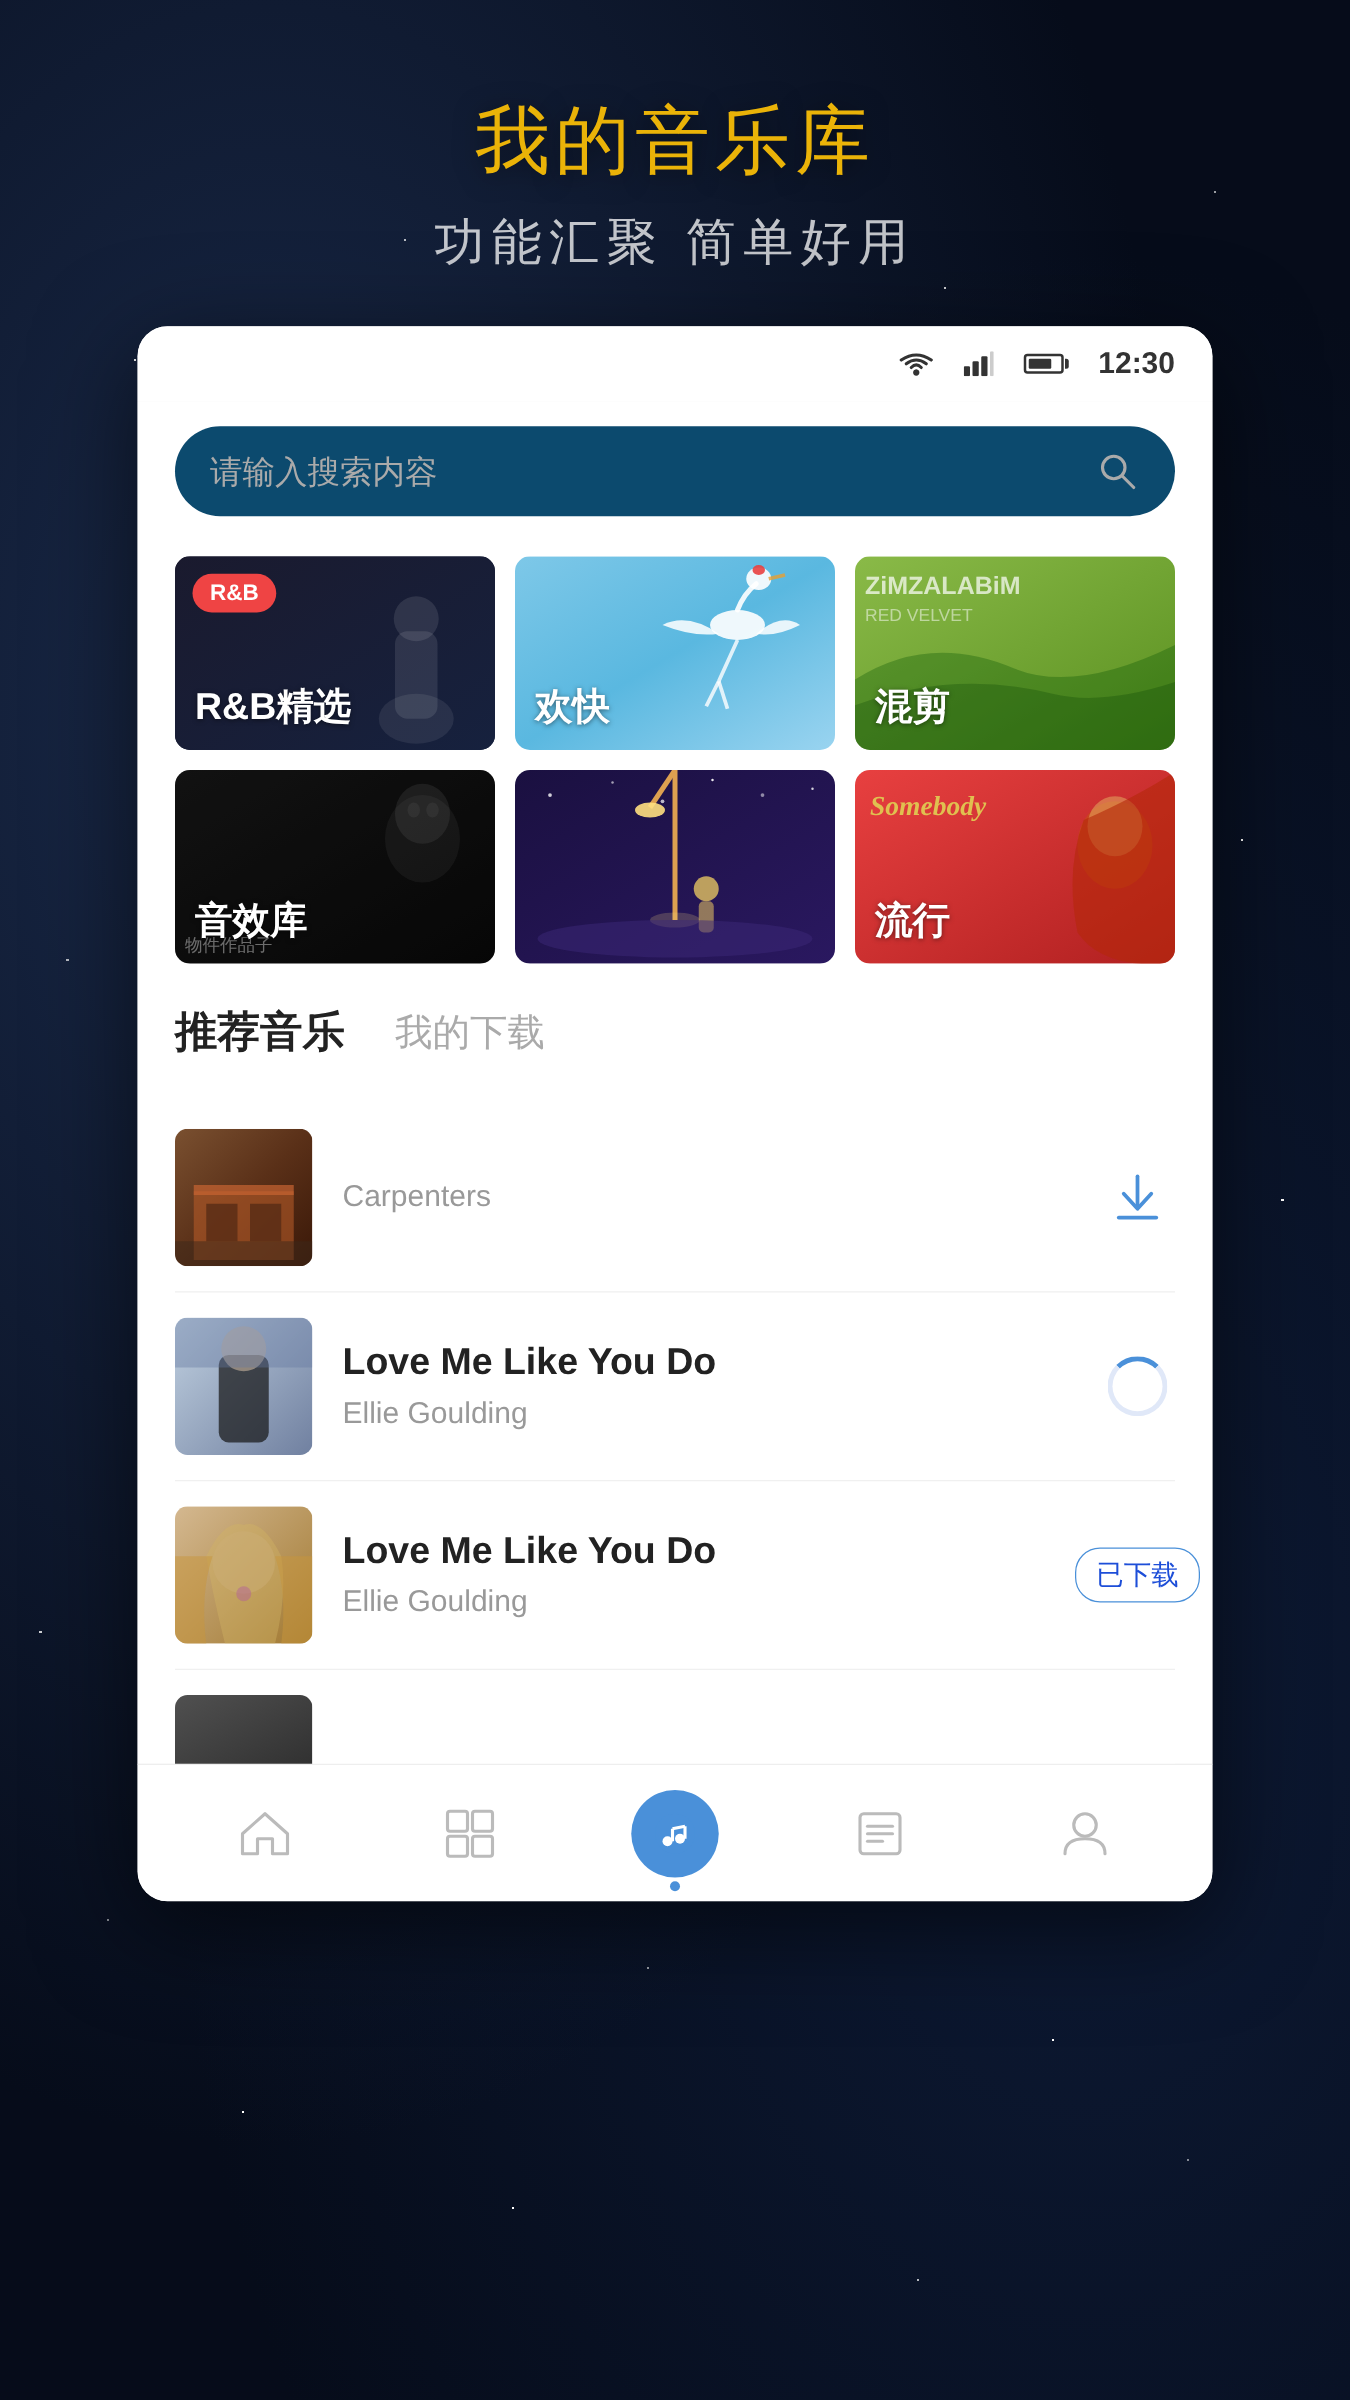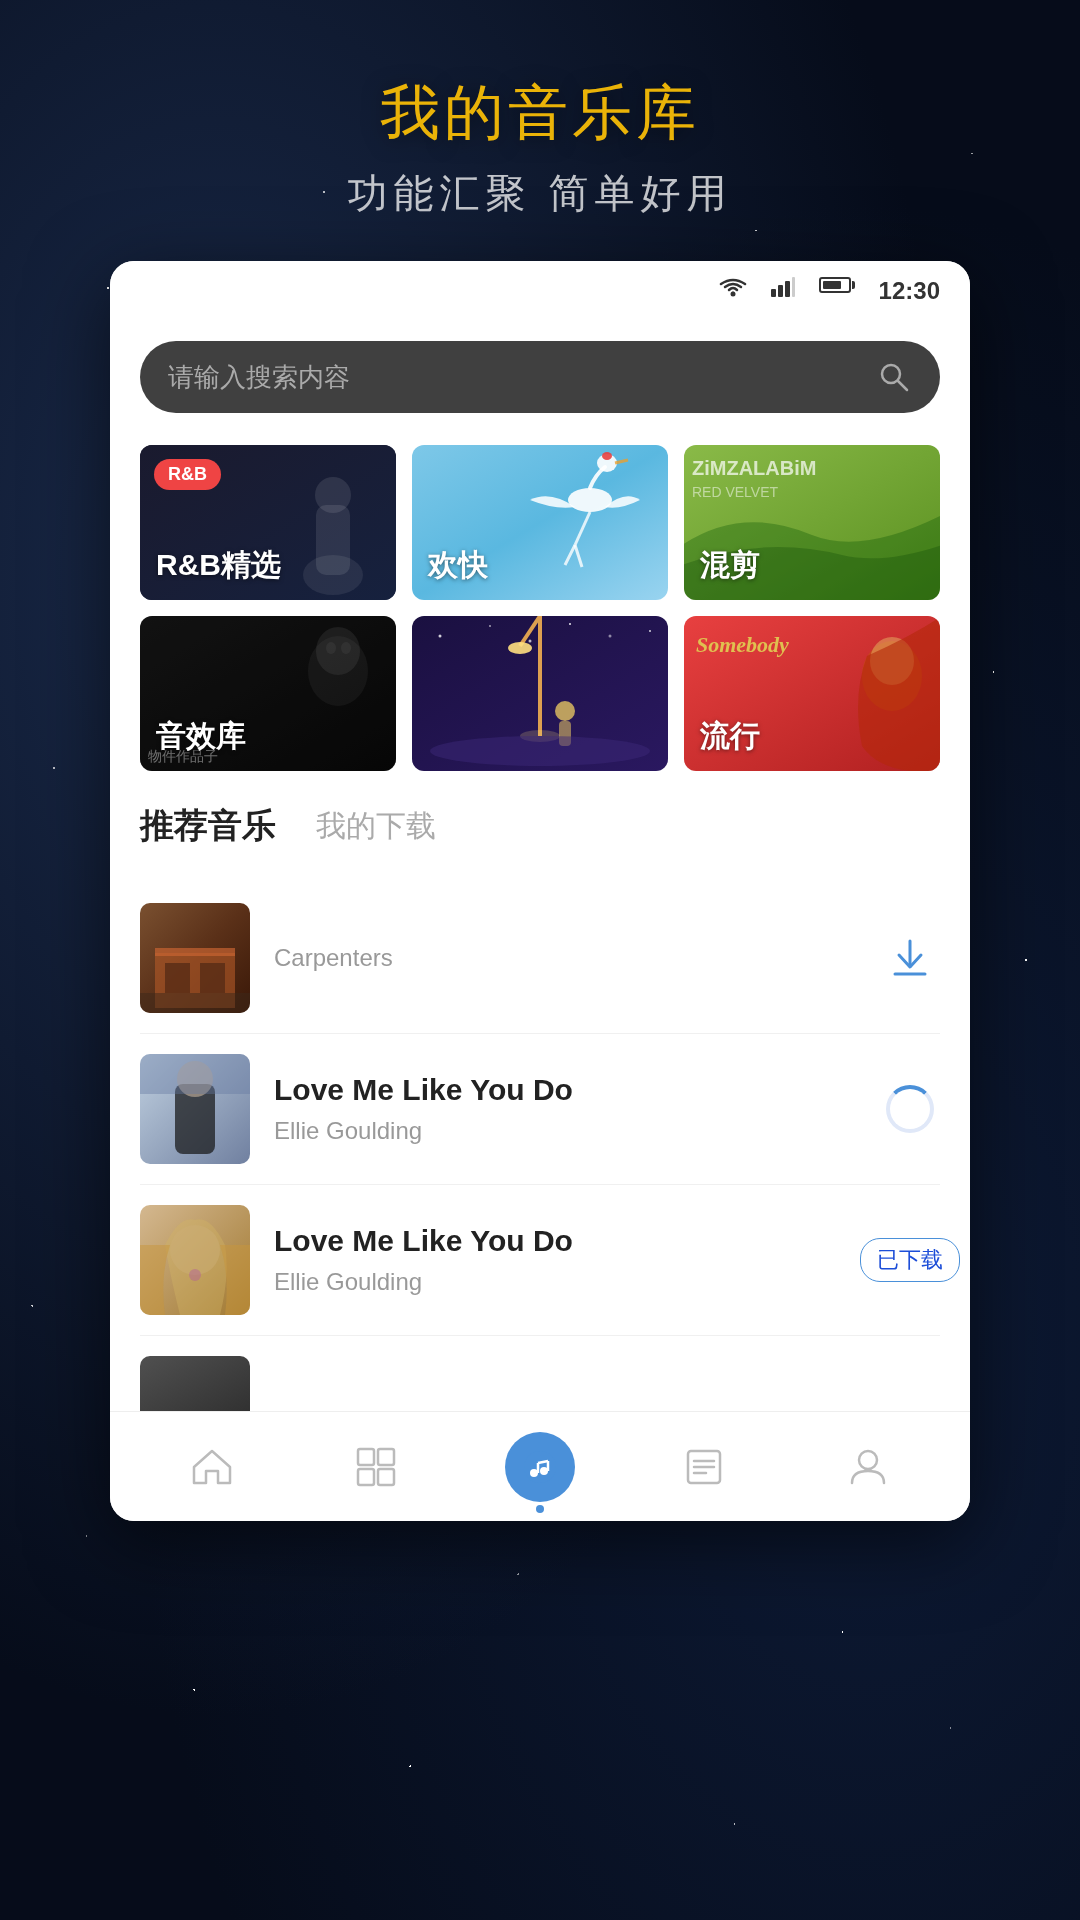--- a/index.html
+++ b/index.html
@@ -103,20 +103,21 @@
       height: 60px;
       display: flex;
       align-items: center;
       justify-content: flex-end;
       padding: 0 30px;
       gap: 12px;
     }
 
     .status-icons {
       display: flex;
+      align-items: center;
       gap: 24px;
     }
 
     .battery-icon {
       width: 32px;
       height: 16px;
       border: 2px solid #333;
       border-radius: 3px;
       position: relative;
       display: flex;
@@ -151,21 +152,21 @@
     }
 
     
     .main-content {
       background: white;
       padding: 20px 30px 0;
     }
 
     
     .search-bar {
-      background: #404040;
+      background: #0c4a6e;
       border-radius: 40px;
       height: 72px;
       display: flex;
       align-items: center;
       padding: 0 28px;
       margin-bottom: 32px;
     }
 
     .search-input-text {
       flex: 1;

